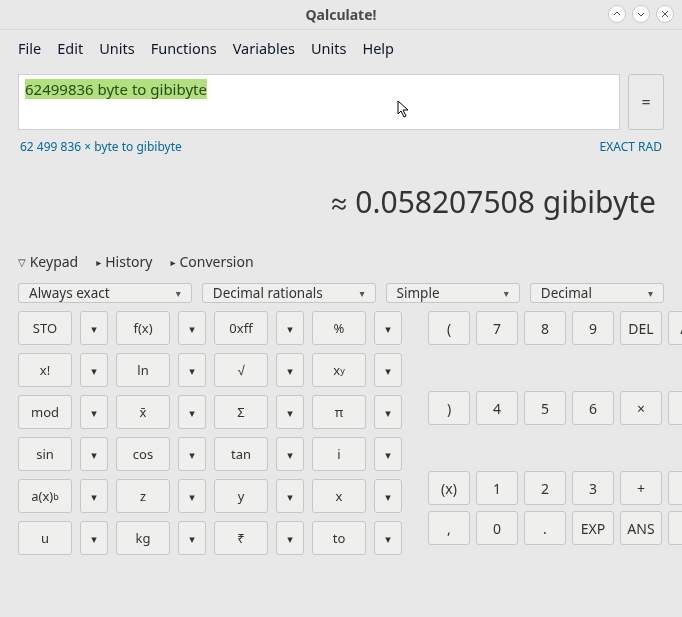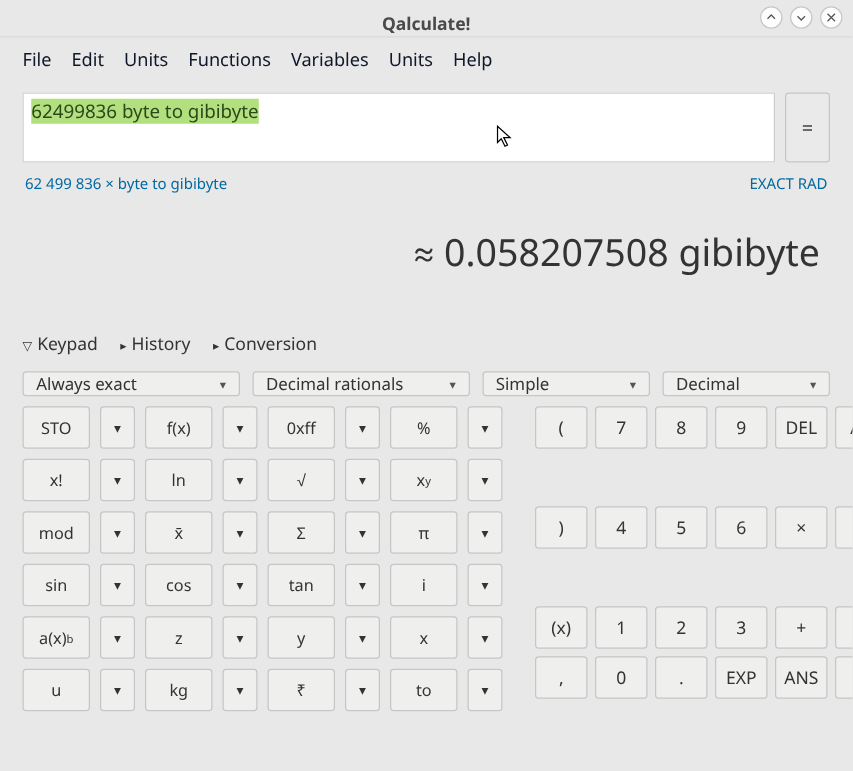--- a/index.html
+++ b/index.html
@@ -1,29 +1,29 @@
 <!DOCTYPE html>
 <html><head>
 <meta charset="utf-8">
 <style>
 * { box-sizing: border-box; margin: 0; padding: 0; }
 body { font-family: "Noto Sans", "Segoe UI", Ubuntu, sans-serif; background: #e7e8e7; width: 682px; height: 617px; overflow: hidden; color: #333; }
-.titlebar { display: flex; align-items: flex-end; justify-content: center; height: 30px; background: #e7e8e7; position: relative; border-bottom: 1px solid #d9dad9; }
+.titlebar { display: flex; align-items: center; justify-content: center; height: 30px; background: #e7e8e7; position: relative; border-bottom: 1px solid #d9dad9; }
 .titlebar .title { font-size: 14px; font-weight: bold; color: #4a4a4a; }
 .titlebar .winbtns { position: absolute; right: 8px; top: 5px; display: flex; gap: 6px; }
 .winbtn { width: 18px; height: 18px; border-radius: 50%; background: #fdfdfd; border: 1px solid #c8c8c8; display: flex; align-items: center; justify-content: center; font-size: 10px; color: #555; cursor: pointer; }
 .menubar { display: flex; gap: 4px; padding: 6px 12px; font-size: 14.5px; color: #0f172a; }
 .menubar span { padding: 2px 6px; cursor: pointer; }
 .content { padding: 8px 18px 12px 18px; }
 .inputarea { display: flex; gap: 8px; align-items: stretch; }
 .expr { flex: 1; background: #fff; border: 1px solid #cfcfcf; height: 56px; padding: 4px 6px; font-size: 15px; color: #444; position: relative; }
 .expr .highlighted { background: #b3e07e; color: #2a4a1a; }
 .eqbtn { width: 36px; background: #e9eae9; border: 1px solid #c5c6c5; border-radius: 3px; display: flex; align-items: center; justify-content: center; font-size: 16px; color: #444; cursor: pointer; }
 .statusrow { display: flex; justify-content: space-between; font-size: 12px; color: #0369a1; margin-top: 8px; padding: 0 2px; align-items: center; }
-.result { text-align: right; font-size: 30px; color: #333; margin: 26px 8px 44px 0; font-weight: 400; }
+.result { text-align: right; font-size: 30px; color: #333; margin: 26px 8px 30px 0; font-weight: 400; }
 .tabs { display: flex; gap: 18px; font-size: 14px; color: #333; margin-bottom: 12px; align-items: center; }
 .tab { display: flex; align-items: center; gap: 4px; cursor: pointer; }
 .tab .tri { font-size: 10px; }
 .selectrow { display: flex; gap: 10px; margin-bottom: 8px; }
 .selectbox { flex: 1; background: #efefee; border: 1px solid #c5c6c5; border-radius: 3px; height: 20px; display: flex; align-items: center; justify-content: space-between; padding: 0 10px; font-size: 13.5px; color: #333; cursor: pointer; }
 .selectbox .arrow { font-size: 10px; color: #555; }
 .kpwrap { display: flex; gap: 26px; }
 .lgrid { display: grid; grid-template-columns: 54px 28px 54px 28px 54px 28px 54px 28px; grid-auto-rows: 34px; gap: 8px; }
 .rgrid { display: grid; grid-template-columns: repeat(6, 42px); grid-auto-rows: 34px; gap: 6px; }
 .kbtn { background: #efefee; border: 1px solid #c5c6c5; border-radius: 3px; display: flex; align-items: center; justify-content: center; font-size: 13px; color: #333; cursor: pointer; user-select: none; }

